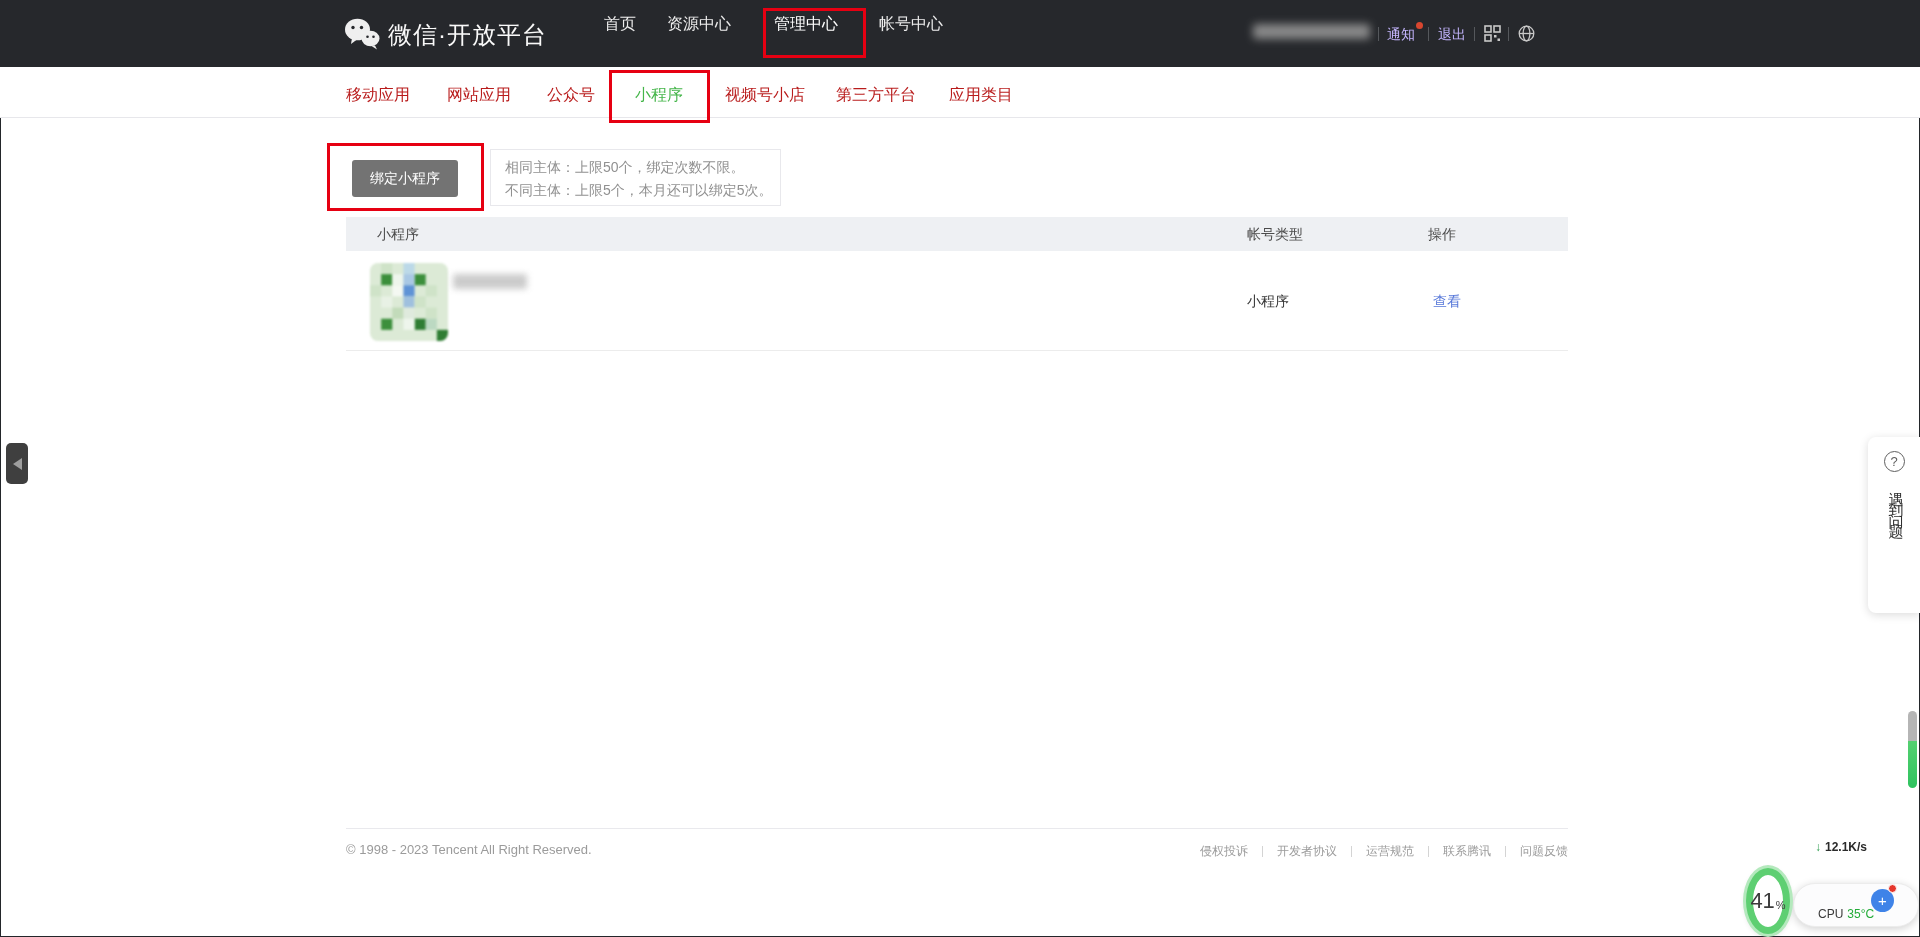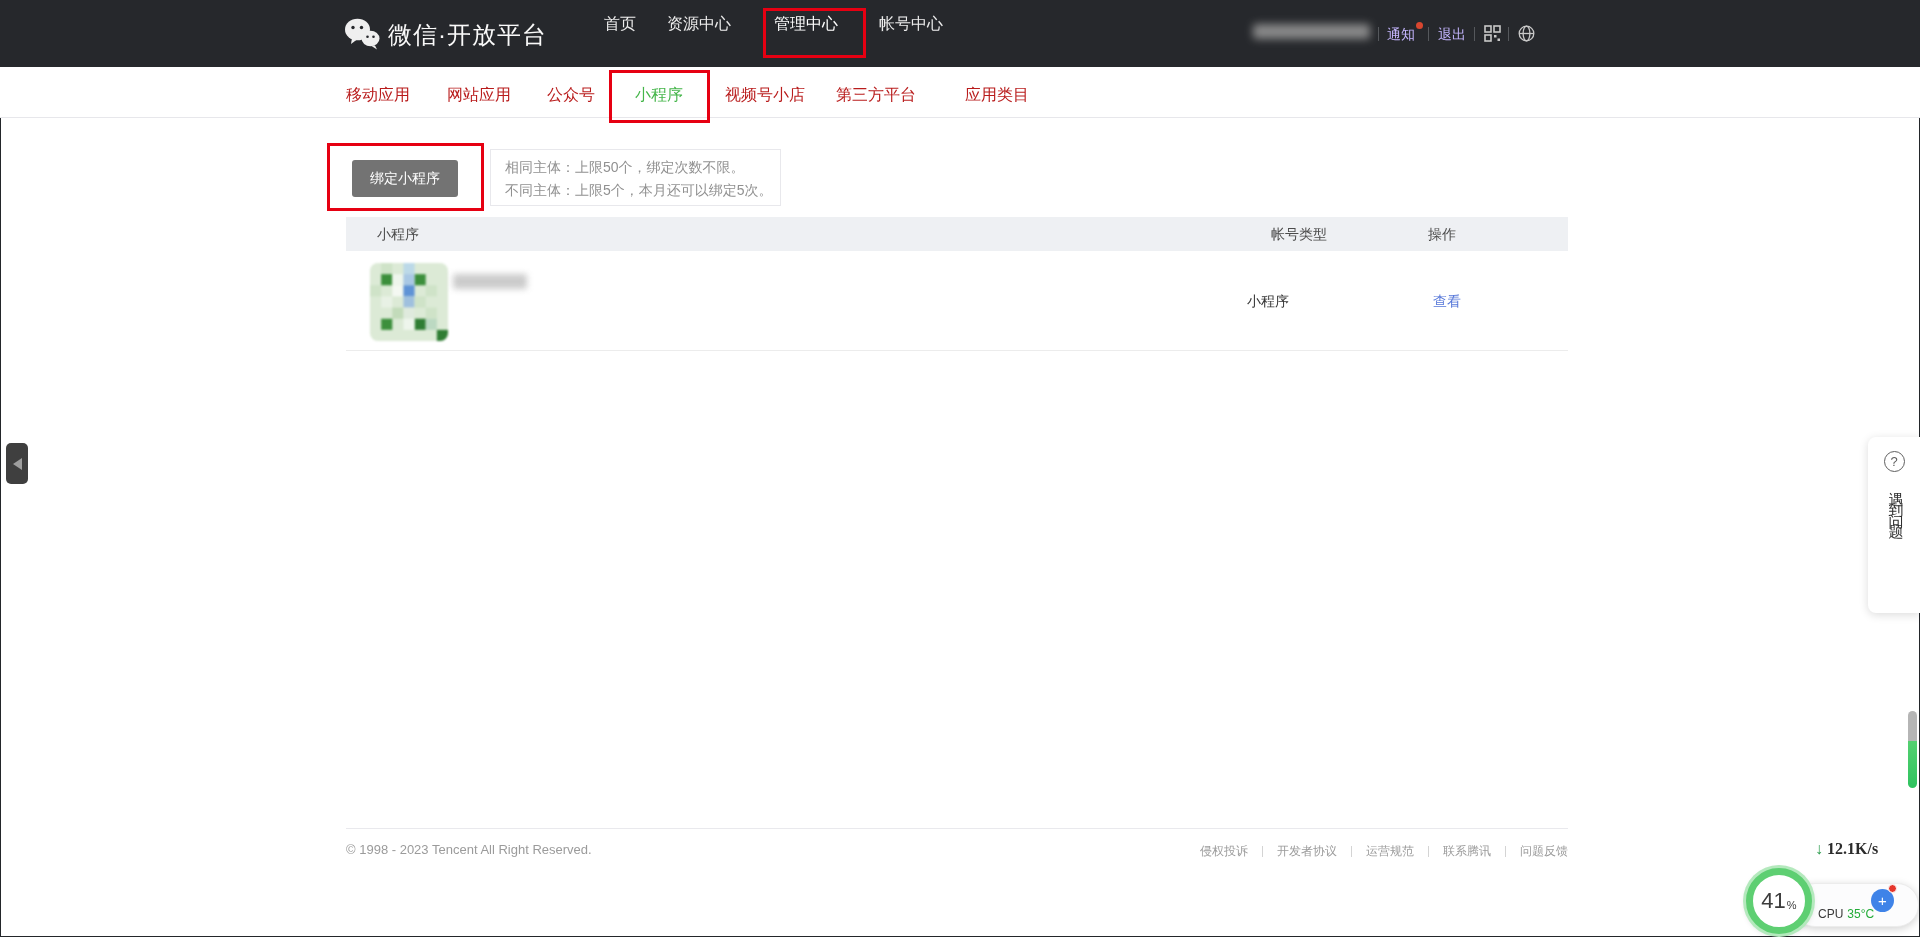--- a/index.html
+++ b/index.html
@@ -62,25 +62,25 @@
                 letter-spacing:11px; margin:0 auto; display:block; width:16px; }
 
   
   .edge-pill { position:absolute; left:1908px; top:711px; width:9px; height:77px; border-radius:5px; overflow:hidden; }
   .edge-pill .grey { height:30px; background:#b5b5b5; }
   .edge-pill .green { height:47px; background:linear-gradient(#55d071,#2fc35f); }
 
   
   .mon-pill { position:absolute; left:1793px; top:883px; width:126px; height:44px; background:#fcfcfd; border:1px solid #ececec;
               border-radius:22px; box-shadow:0 2px 8px rgba(0,0,0,.18); }
-  .mon-net { position:absolute; left:1815px; top:840px; font-size:16px; color:#2b2b2b; font-weight:bold; white-space:nowrap;font-family:Liberation Serif, serif; }
+  .mon-net { position:absolute; left:1815px; top:840px; font-size:12px; color:#2b2b2b; font-weight:bold; white-space:nowrap; }
   .mon-net .arrow { color:#2e9e4f; font-weight:bold; margin-right:4px; }
   .mon-cpu { position:absolute; left:1818px; top:907px; font-size:12px; color:#3a3a3a; white-space:nowrap; }
   .mon-cpu .temp { color:#23ac38; margin-left:4px; }
-  .mon-ring { position:absolute; left:1746px; top:868px; width:66px; height:66px; background:#fff; border:7px solid #5ecf72;
+  .mon-ring { position:absolute; left:1746px; top:868px; width:44px; height:66px; background:#fff; border:7px solid #5ecf72;
               border-radius:50%; box-shadow:0 0 0 3px #b4e9bd, 0 2px 6px rgba(0,0,0,.18);
               display:flex; align-items:center; justify-content:center; cursor:pointer; }
   .mon-ring .pct { font-size:22px; color:#3c3c3c; }
   .mon-ring .unit { font-size:11px; color:#3c3c3c; margin:8px 0 0 1px; }
   .mon-plus { position:absolute; left:1871px; top:889px; width:23px; height:23px; background:#3f83e8; border-radius:50%;
               color:#fff; font-size:15px; display:flex; align-items:center; justify-content:center; cursor:pointer; }
   .mon-plus-dot { position:absolute; left:1888px; top:884px; width:9px; height:9px; background:#e5352b; border:1.5px solid #fff; border-radius:50%; }
 </style>
 </head>
 <body>
@@ -131,32 +131,32 @@
     </svg>
   </div>
 
   <div class="subnav">
     <div class="subnav-item" style="left:346px;">移动应用</div>
     <div class="subnav-item" style="left:447px;">网站应用</div>
     <div class="subnav-item" style="left:547px;">公众号</div>
     <div class="subnav-item active" style="left:635px;">小程序</div>
     <div class="subnav-item" style="left:725px;">视频号小店</div>
     <div class="subnav-item" style="left:836px;">第三方平台</div>
-    <div class="subnav-item" style="left:949px;margin-left:16px;">应用类目</div>
+    <div class="subnav-item" style="left:949px;">应用类目</div>
   </div>
 
   <div class="bind-btn">绑定小程序</div>
   <div class="quota-box">
     <div>相同主体：上限50个，绑定次数不限。</div>
     <div>不同主体：上限5个，本月还可以绑定5次。</div>
   </div>
 
   <div class="tbl-head">
     <span style="left:31px;">小程序</span>
-    <span style="left:901px;margin-left:24px;">帐号类型</span>
+    <span style="left:901px;">帐号类型</span>
     <span style="left:1082px;">操作</span>
   </div>
 
   <div class="tbl-row">
     <div class="avatar">
       <svg width="78" height="78" viewBox="0 0 7 7" preserveAspectRatio="none">
         <rect x="0" y="0" width="7" height="7" fill="#dcead6"></rect>
         <rect x="1" y="0" width="1" height="1" fill="#cfe3c8"></rect>
         <rect x="3" y="0" width="1" height="1" fill="#bcd9e8"></rect>
         <rect x="1" y="1" width="1" height="1" fill="#3c8f3c"></rect>

